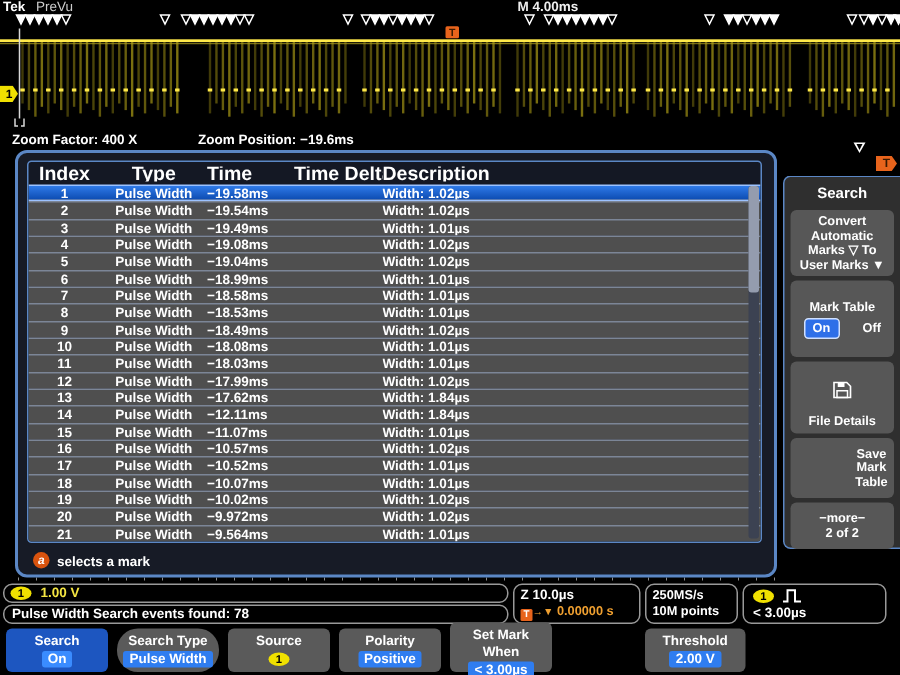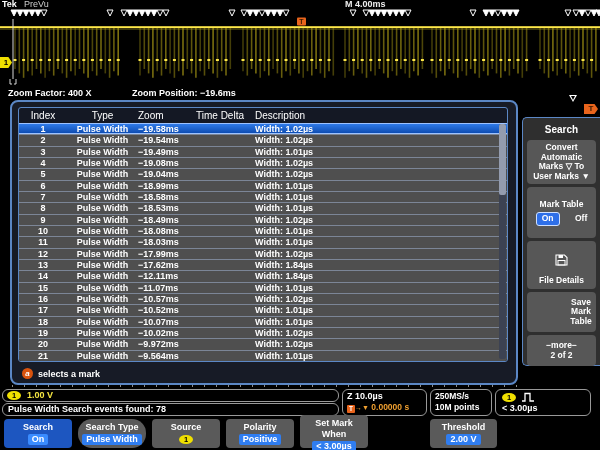--- a/index.html
+++ b/index.html
@@ -20,21 +20,21 @@
 
   
   .zoominfo{position:absolute;left:8px;top:88px;font-size:9px;font-weight:bold;color:#fff;}
   .zoominfo span{margin-right:38px;}
 
   
   .panel{position:absolute;left:10px;top:100px;width:508px;height:285px;background:#171b26;
          border:2px solid #5b87c5;border-radius:8px;box-sizing:border-box;}
   .tinner{position:absolute;left:6px;top:5px;right:8px;height:255px;border:1px solid #5b87c5;
           border-radius:3px;background:#141824;overflow:hidden;box-sizing:border-box;}
-  .thead{display:flex;height:15px;line-height:15px;font-size:10px;font-weight:normal;color:#fff;}
+  .thead{display:flex;height:15px;line-height:15px;font-size:13px;font-weight:bold;color:#fff;}
   .trows{display:grid;grid-template-rows:repeat(21,1fr);height:238px;}
   .trow{display:flex;background:#4f4f4f;border-top:1px solid rgba(155,172,200,.6);
         font-size:9px;font-weight:bold;color:#fff;overflow:hidden;box-sizing:border-box;}
   .trow.selected{background:linear-gradient(#2f7ae8,#0d4cb2);border-top:1px solid #9cc2ff;
                  border-bottom:1px solid #9cc2ff;}
   .tcell{line-height:10px;align-self:center;white-space:nowrap;overflow:hidden;}
   .c-index{width:48px;text-align:center;flex:none;}
   .c-type{width:71px;flex:none;text-align:center;}
   .c-time{width:58px;flex:none;}
   .c-delta{width:59px;flex:none;}
@@ -364,21 +364,21 @@
 
   <div class="bg-tri"></div>
   <div class="bg-tflag">T</div>
   <div class="gridticks"></div>
 
   <div class="panel">
     <div class="tinner">
       <div class="thead">
         <div class="tcell c-index">Index</div>
         <div class="tcell c-type">Type</div>
-        <div class="tcell c-time">Zoom</div>
+        <div class="tcell c-time">Time</div>
         <div class="tcell c-delta">Time Delta</div>
         <div class="tcell c-desc">Description</div>
       </div>
       <div class="trows">
           <div class="trow selected">
             <div class="tcell c-index">1</div>
             <div class="tcell c-type">Pulse Width</div>
             <div class="tcell c-time">−19.58ms</div>
             <div class="tcell c-delta"></div>
             <div class="tcell c-desc">Width: 1.02µs</div>

